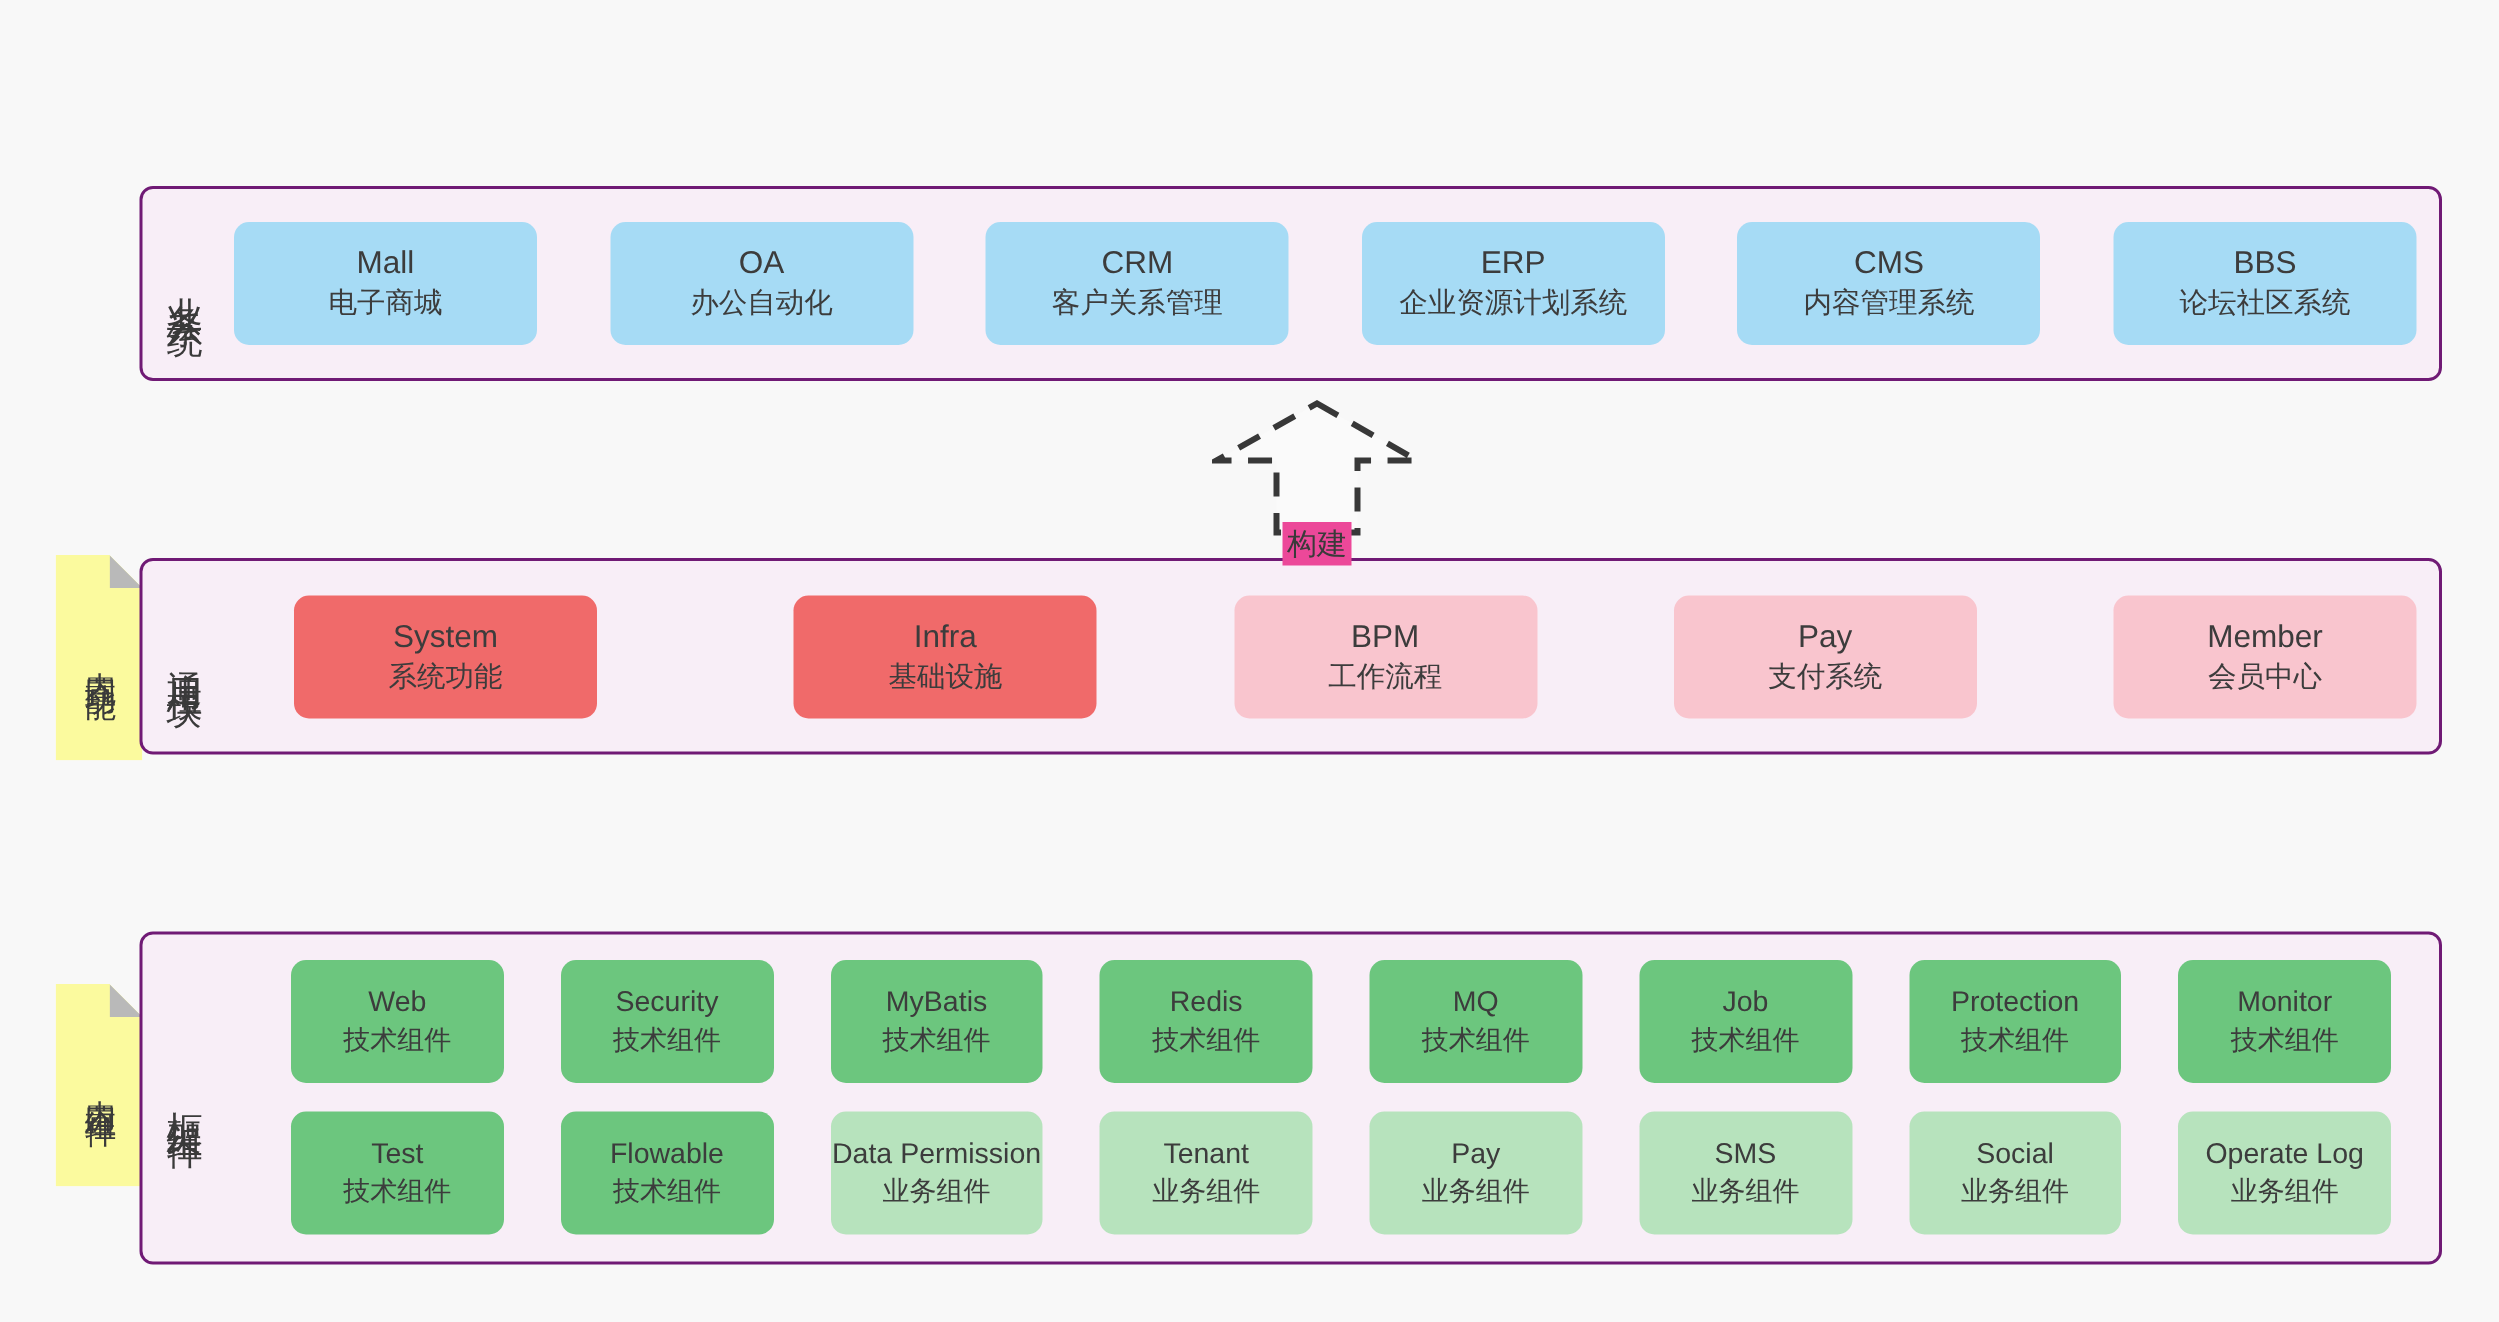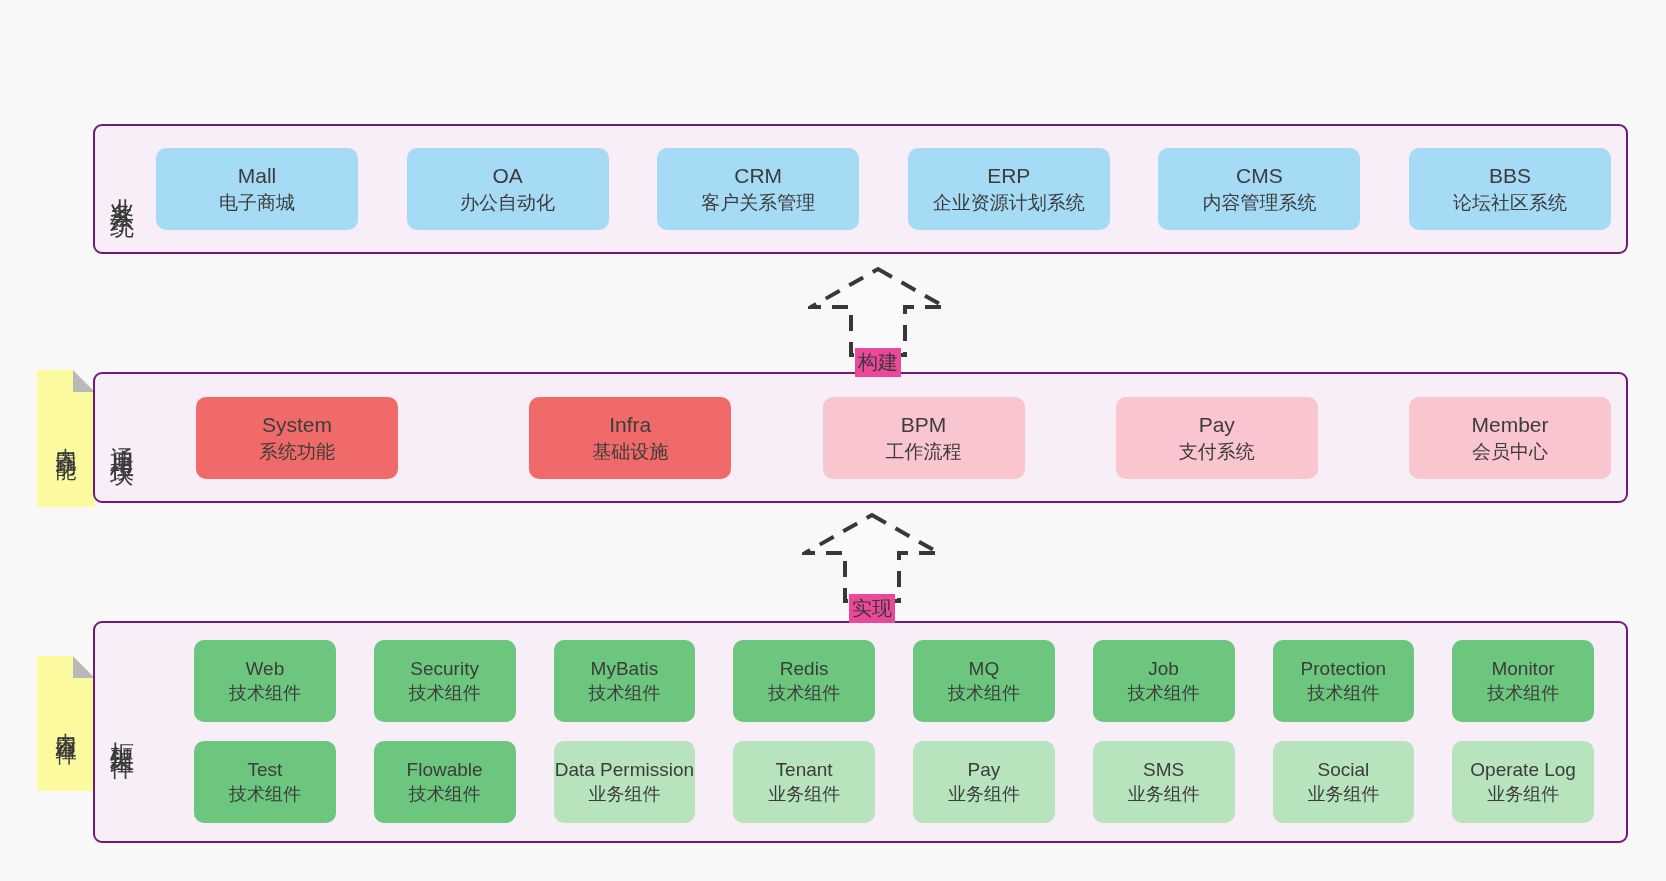--- a/index.html
+++ b/index.html
@@ -190,26 +190,20 @@
     <div class="en">Pay</div>
     <div class="zh">支付系统</div>
   </div>
         <div class="box c-pink">
     <div class="en">Member</div>
     <div class="zh">会员中心</div>
   </div>
       </div>
   </section>
 
-  <div class="arrow arrow-implement">
-    <svg width="140" height="92" viewBox="0 0 140 92">
-      <polygon points="70,3 137,41 97,41 97,89 43,89 43,41 3,41" fill="#fafafa" stroke="#383838" stroke-width="4" stroke-dasharray="16 11"></polygon>
-    </svg>
-    <span class="arrow-label">实现</span>
-  </div>
 
   <div class="sticky-tab tab-components">
     <span class="fold"></span>
     <span class="tab-text">内置组件</span>
   </div>
   <section class="band band-components">
     <div class="vlabel">框架组件</div>
     <div class="rows">
       <div class="row">
           <div class="box c-green">

